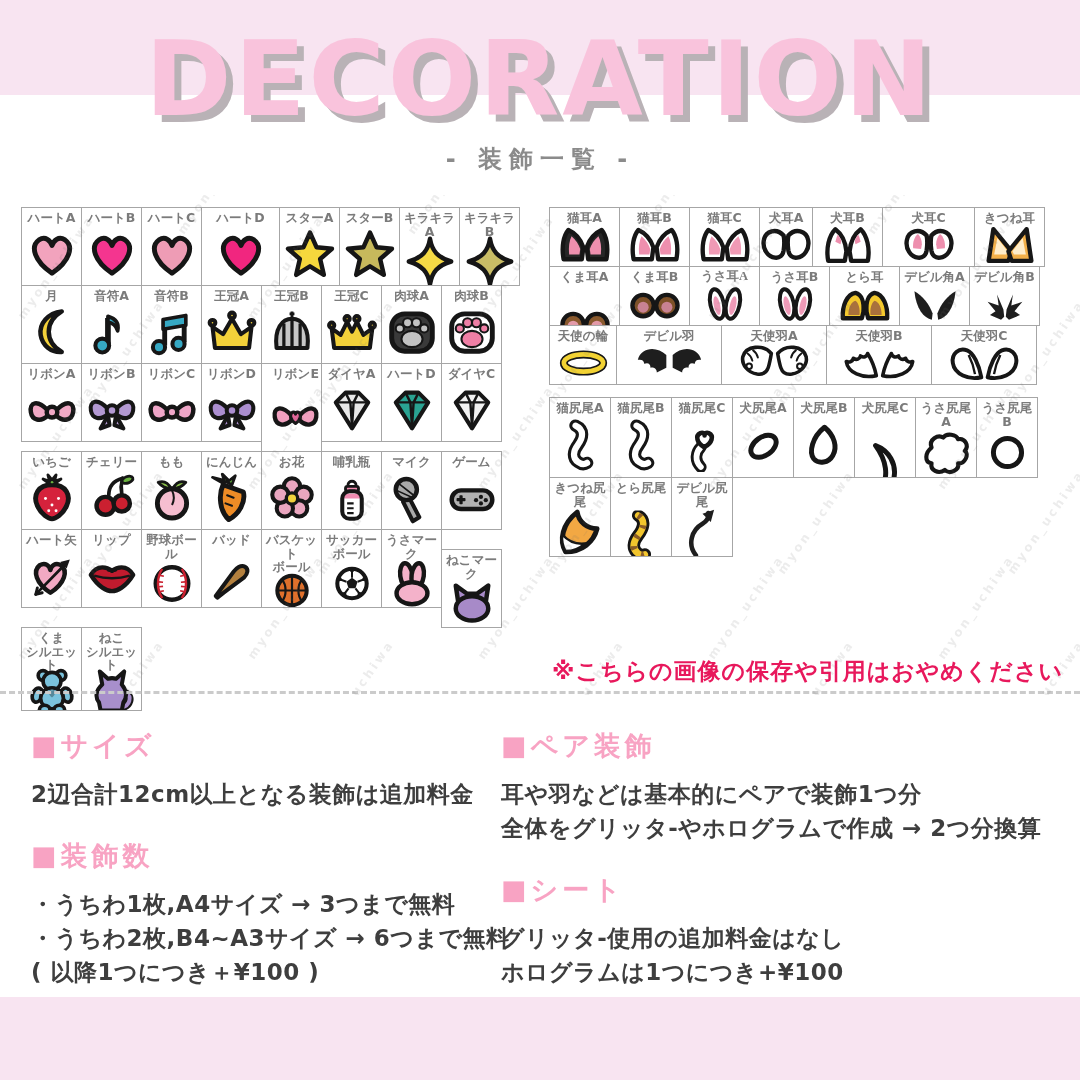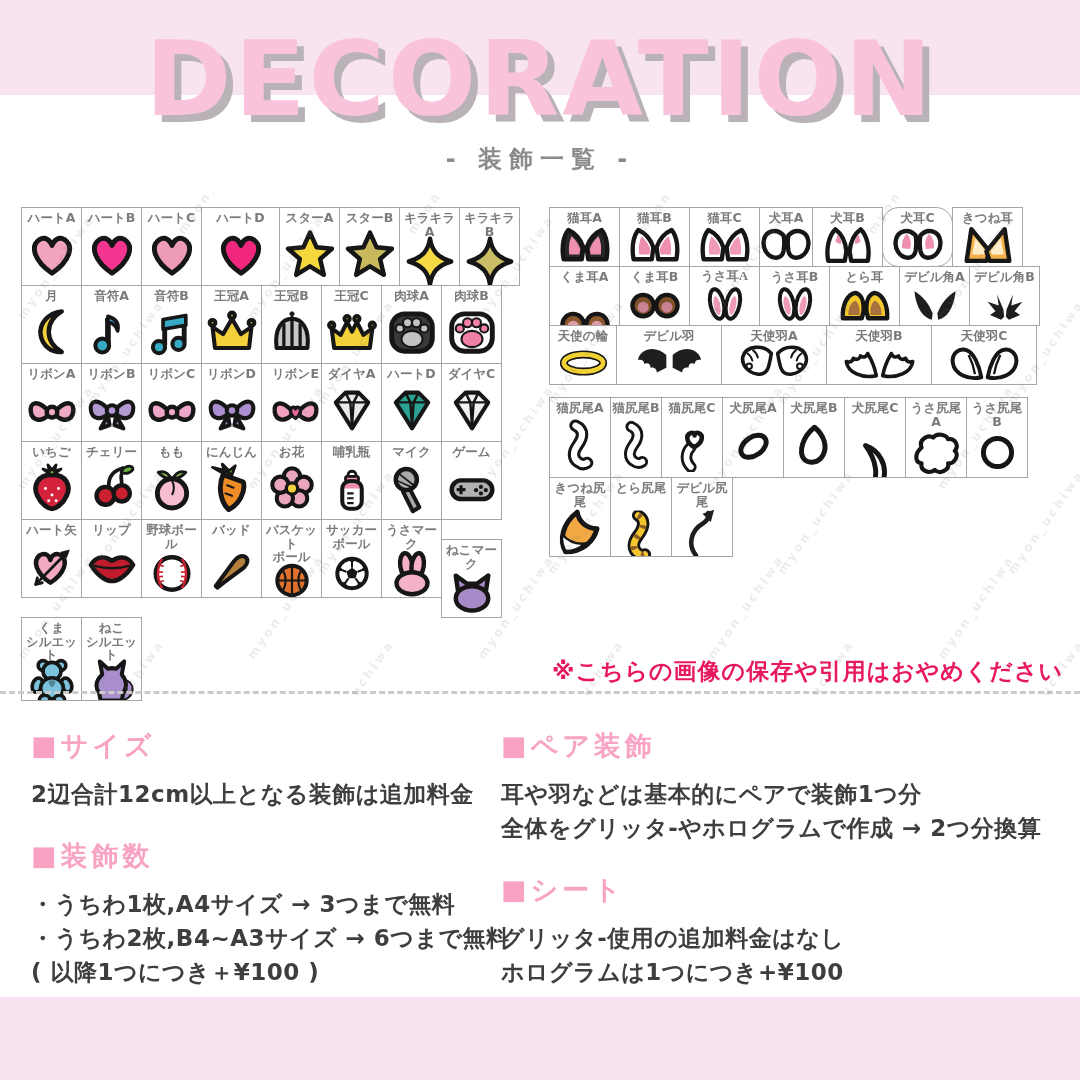--- a/index.html
+++ b/index.html
@@ -629,21 +629,21 @@
           </div>
         </div>
         <div class="cell" style="width: 61px; height: 79px;">
           <div class="clabel">リボンD</div>
           <div class="cicon" style="color: rgb(171, 142, 207);">
             <svg viewBox="0 0 64 64" style="width: 52px; height: 57px;">
               <use href="#sym-bowtails"></use>
             </svg>
           </div>
         </div>
-        <div class="cell" style="width: 61px; height: 79px; padding-left: 8px;">
+        <div class="cell" style="width: 61px; height: 89px; padding-left: 8px;">
           <div class="clabel">リボンE</div>
           <div class="cicon" style="color: rgb(241, 160, 191); --inner: #e7679b;">
             <svg viewBox="0 0 64 64" style="width: 52px; height: 57px;">
               <use href="#sym-bowheart"></use>
             </svg>
           </div>
         </div>
         <div class="cell" style="width: 61px; height: 79px;">
           <div class="clabel">ダイヤA</div>
           <div class="cicon" style="color: rgb(233, 233, 233);">
@@ -859,21 +859,21 @@
           </div>
         </div>
         <div class="cell" style="width: 71px; height: 60px;">
           <div class="clabel">犬耳B</div>
           <div class="cicon" style="color: rgb(255, 255, 255); --inner: #ee8fae;">
             <svg viewBox="0 0 64 48" style="width: 62px; height: 38px;">
               <use href="#sym-dogup"></use>
             </svg>
           </div>
         </div>
-        <div class="cell" style="width: 71px; height: 60px; border-radius: 17px;">
+        <div class="cell" style="width: 93px; height: 60px;">
           <div class="clabel">犬耳C</div>
           <div class="cicon" style="color: rgb(255, 255, 255); --inner: #ee8fae;">
             <svg viewBox="0 0 64 48" style="width: 62px; height: 38px;">
               <use href="#sym-dogfloppy"></use>
             </svg>
           </div>
         </div>
         <div class="cell" style="width: 71px; height: 60px;">
           <div class="clabel">きつね耳</div>
           <div class="cicon" style="color: rgb(243, 176, 74); --inner: #ffedca;">
@@ -987,21 +987,21 @@
   <div id="grid-tails" class="grid" style="left: 549px; top: 397px;">
       <div class="grow">
         <div class="cell" style="width: 62px; height: 81px;">
           <div class="clabel">猫尻尾A</div>
           <div class="cicon" style="color: rgb(255, 255, 255);">
             <svg viewBox="0 0 64 64" style="width: 53px; height: 59px;">
               <use href="#sym-tail-s"></use>
             </svg>
           </div>
         </div>
-        <div class="cell" style="width: 52px; height: 81px;">
+        <div class="cell" style="width: 62px; height: 81px;">
           <div class="clabel">猫尻尾B</div>
           <div class="cicon" style="color: rgb(255, 255, 255);">
             <svg viewBox="0 0 64 64" style="width: 53px; height: 59px;">
               <use href="#sym-tail-s"></use>
             </svg>
           </div>
         </div>
         <div class="cell" style="width: 62px; height: 81px;">
           <div class="clabel">猫尻尾C</div>
           <div class="cicon" style="color: rgb(255, 255, 255);">

